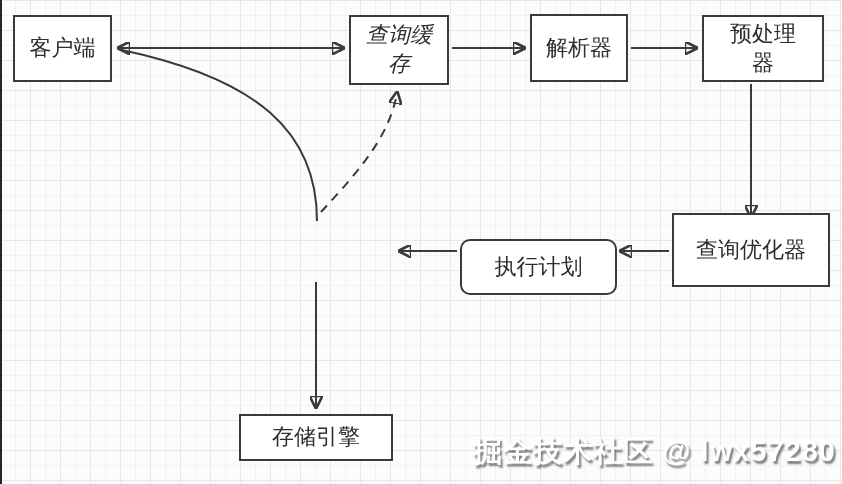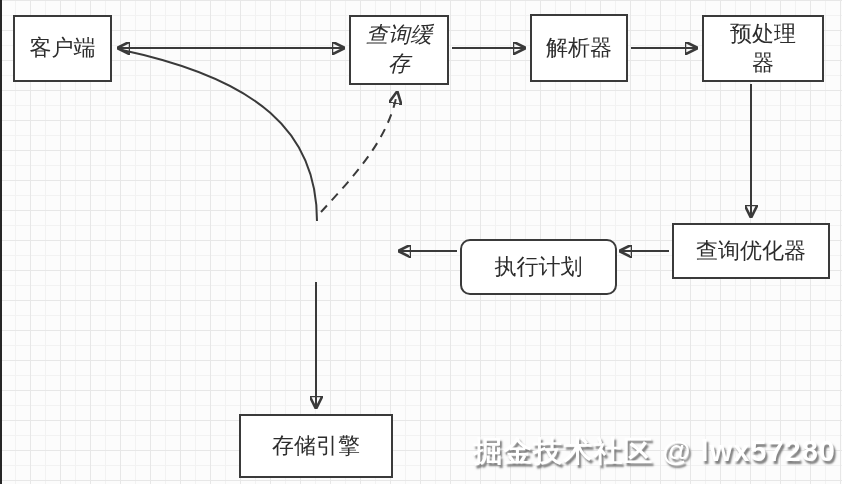--- a/index.html
+++ b/index.html
@@ -50,24 +50,24 @@
     text-align: center;
     font-size: 22px;
     line-height: 1.3;
     color: #2d2d2d;
   }
   .node .wrap3 { width: 68px; }
   .n-client          { left: 13px;  top: 15px;  width: 99px;  height: 67px; justify-content: center; }
   .n-query-cache     { left: 349px; top: 15px;  width: 100px; height: 70px; font-style: italic; }
   .n-parser          { left: 530px; top: 14px;  width: 98px;  height: 68px; }
   .n-preprocessor    { left: 702px; top: 15px;  width: 122px;  height: 67px; }
-  .n-query-optimizer { left: 672px; top: 223px; width: 158px; height: 56px; }
+  .n-query-optimizer { left: 672px; top: 213px; width: 158px; height: 74px; }
   .n-execution-plan  { left: 460px; top: 239px; width: 157px; height: 56px; border-radius: 10px; }
   .n-execution-engine{ left: 240px; top: 223px; width: 153px; height: 56px; }
-  .n-storage-engine  { left: 239px; top: 414px; width: 154px; height: 64px; }
+  .n-storage-engine  { left: 239px; top: 414px; width: 154px; height: 47px; }
   .edge-label {
     position: absolute;
     left: 198px; top: 20px;
     width: 84px;
     text-align: center;
     font-size: 19px;
     color: #2d2d2d;
   }
   .watermark {
     position: absolute;

